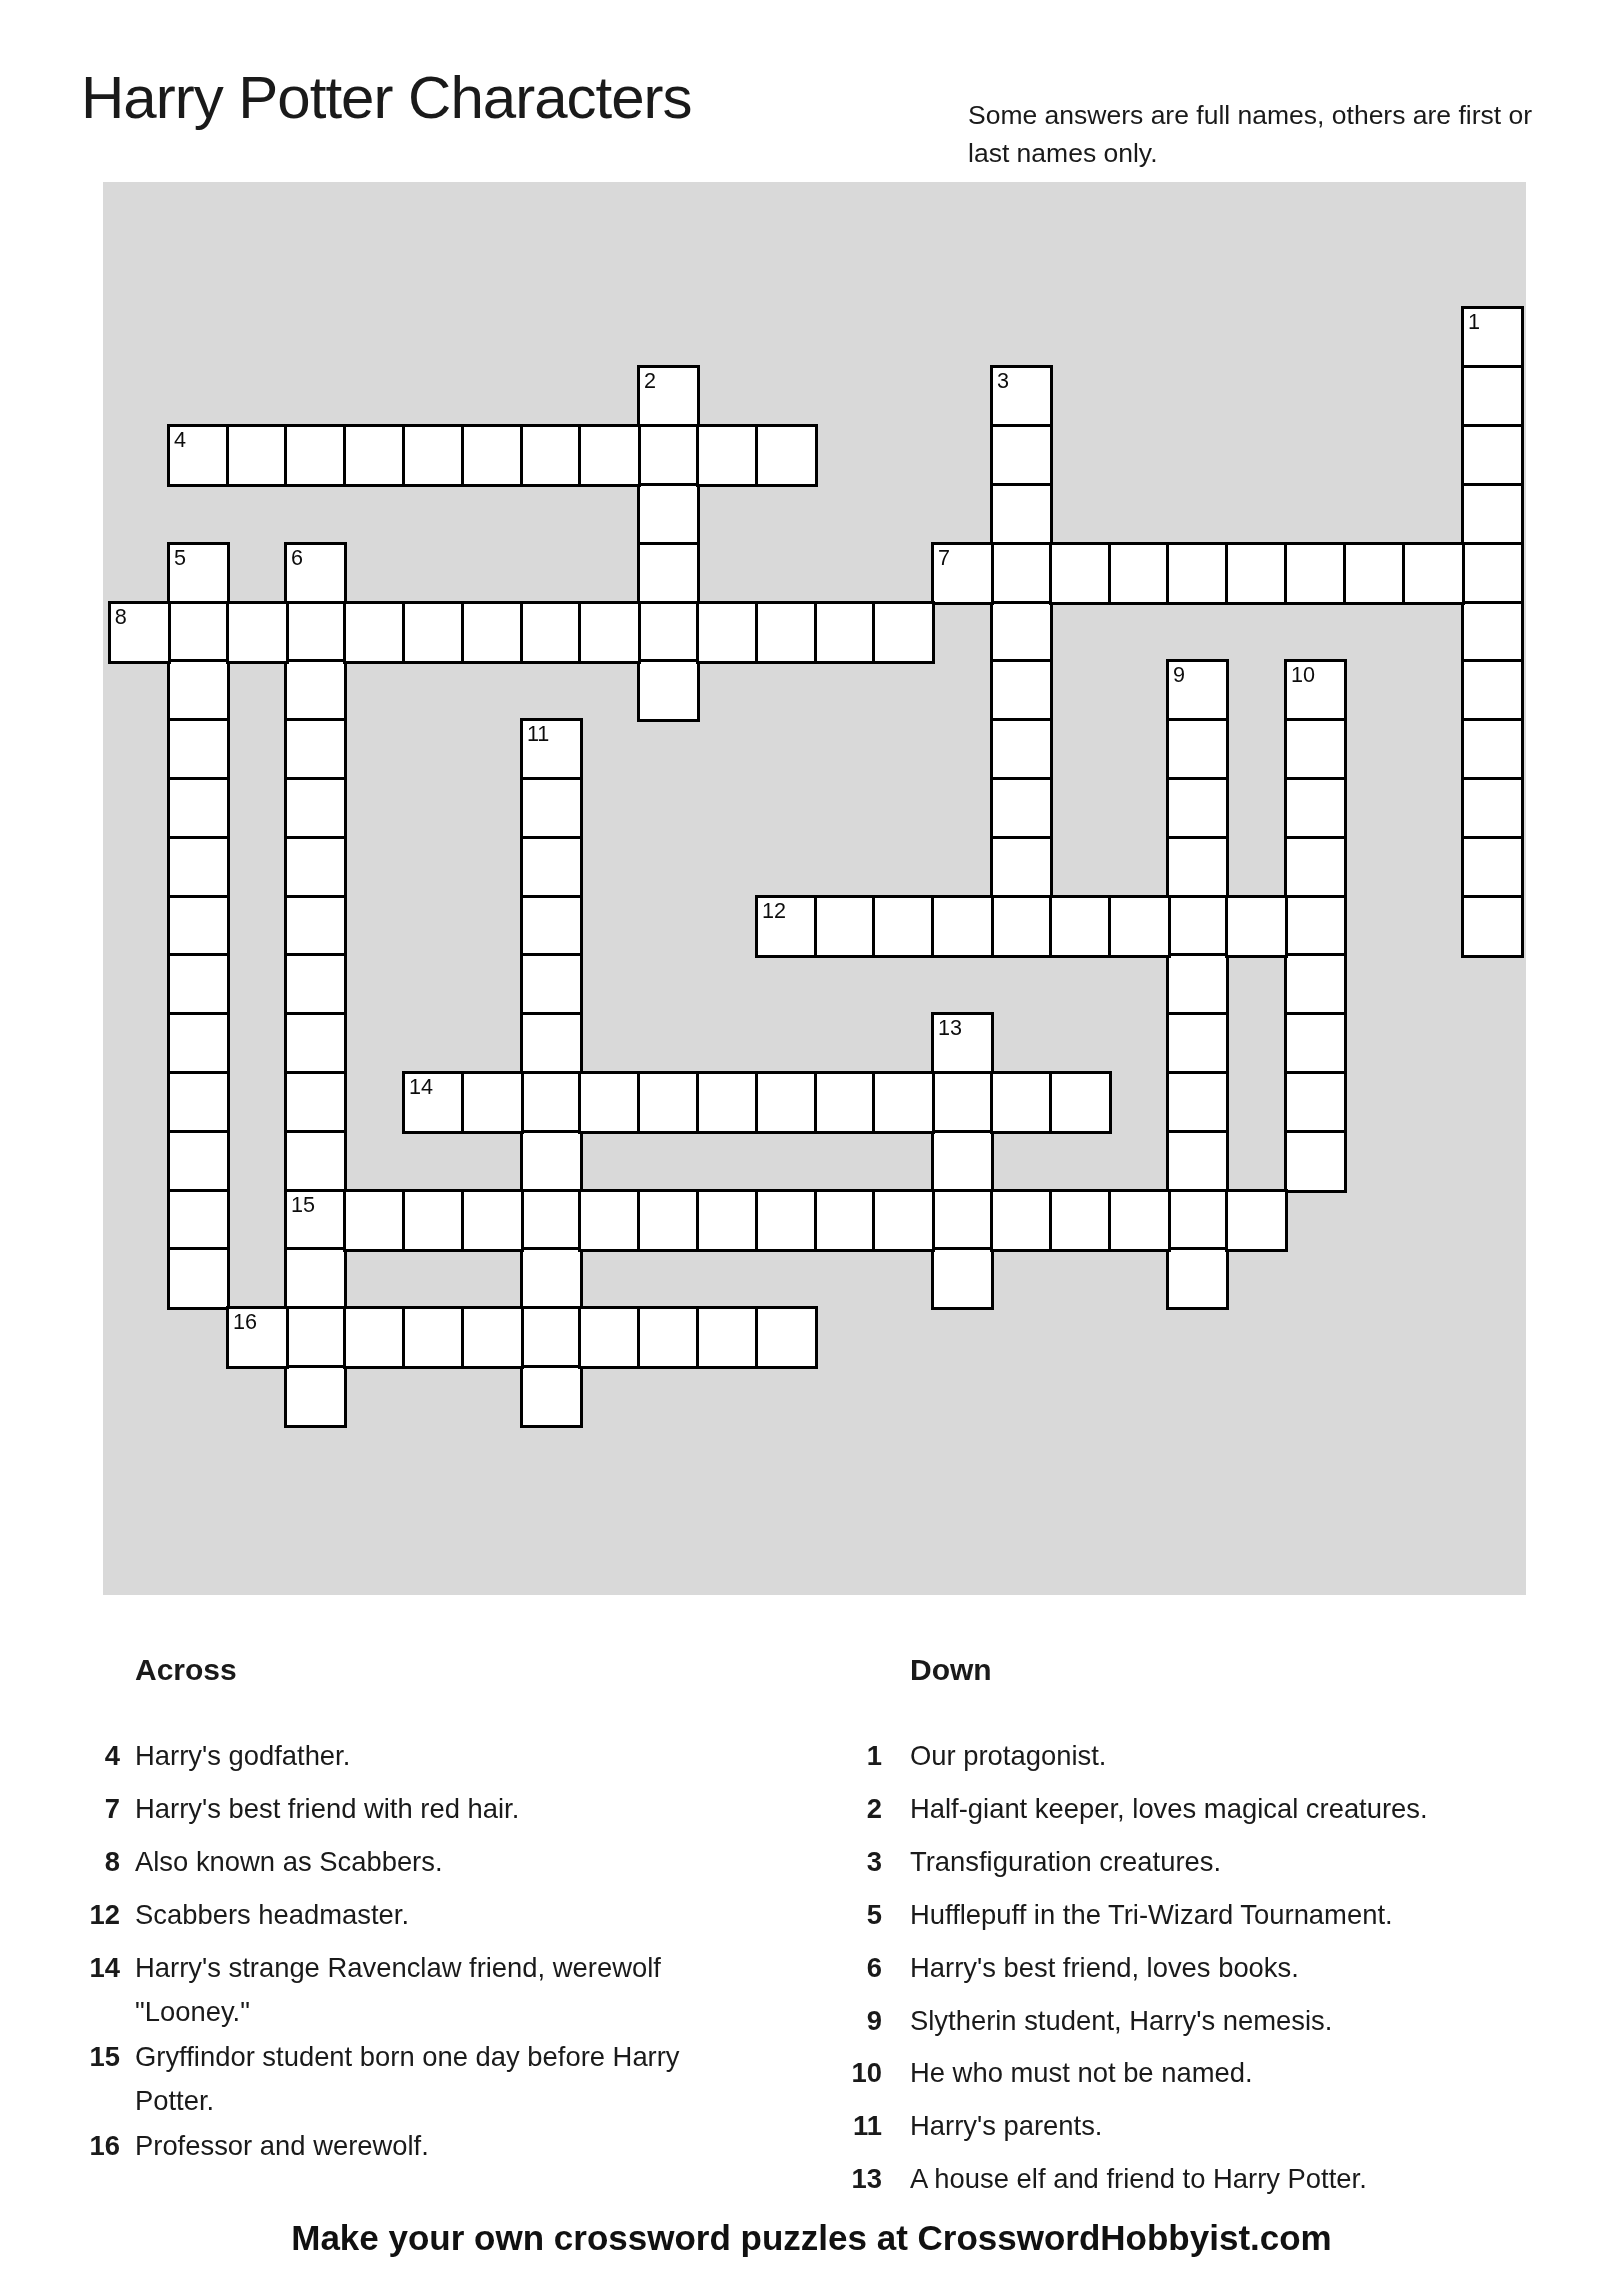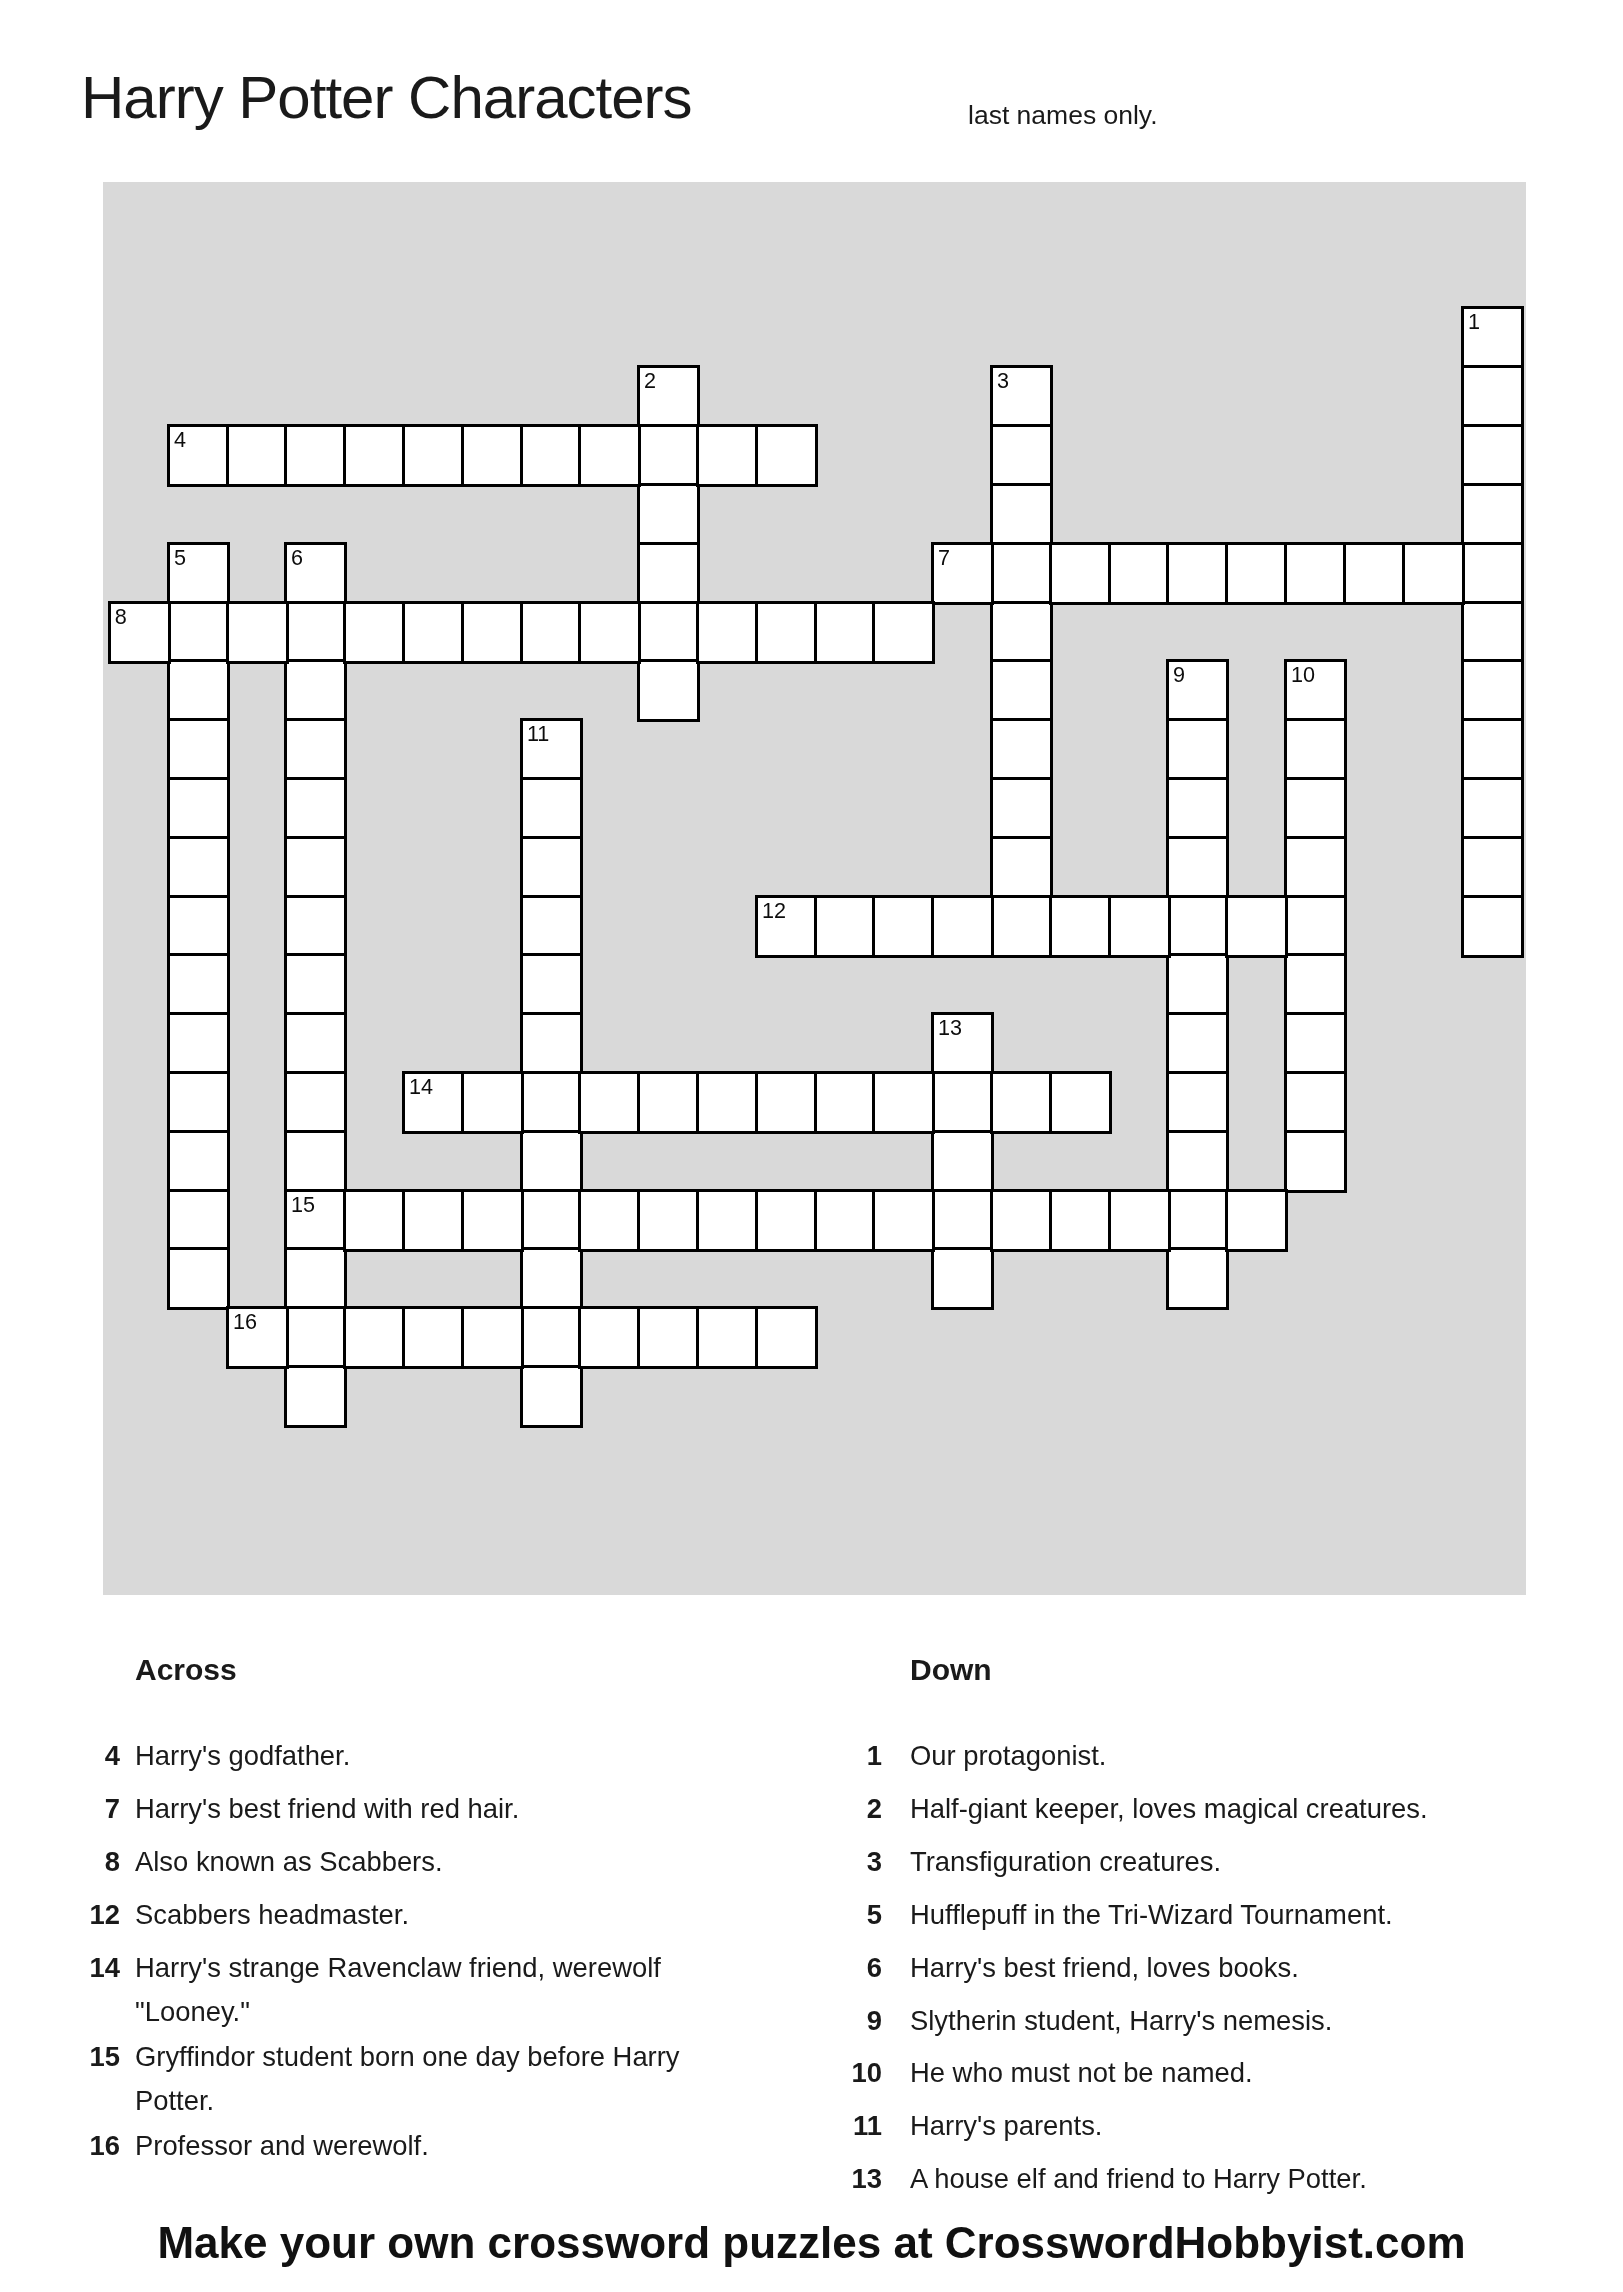--- a/index.html
+++ b/index.html
@@ -40,31 +40,32 @@
   .clue-num{
     position:absolute;width:61px;text-align:right;font-weight:bold;
     font-size:27.4px;line-height:44px;color:var(--text);
   }
   .clue-text{
     position:absolute;font-size:27.4px;line-height:44px;color:var(--text);
   }
   .clue-text .clue-line{white-space:nowrap;height:44px;}
   .footer{
     position:absolute;left:0;top:2218px;width:100%;text-align:center;
-    font-size:44px;font-weight:bold;color:#111111;white-space:nowrap;
+    font-size:35px;font-weight:bold;color:#111111;white-space:nowrap;
   }
 </style>
 </head>
 <body>
 
 <div class="page">
 
   <div class="title">Harry Potter Characters</div>
 
   <div class="subtitle">
+      <div class="sub-line">Some answers are full names, others are first or</div>
       <div class="sub-line">last names only.</div>
     </div>
 
   <div class="canvas" style="background: rgb(217, 217, 217);">
     <div class="grid">
         <div class="cell" style="left: 1358px; top: 124px; background: rgb(255, 255, 255); border-color: rgb(0, 0, 0);">
           <span class="num">1</span>
         </div>
         <div class="cell" style="left: 1358px; top: 183px; background: rgb(255, 255, 255); border-color: rgb(0, 0, 0);"></div>
         <div class="cell" style="left: 1358px; top: 242px; background: rgb(255, 255, 255); border-color: rgb(0, 0, 0);"></div>

